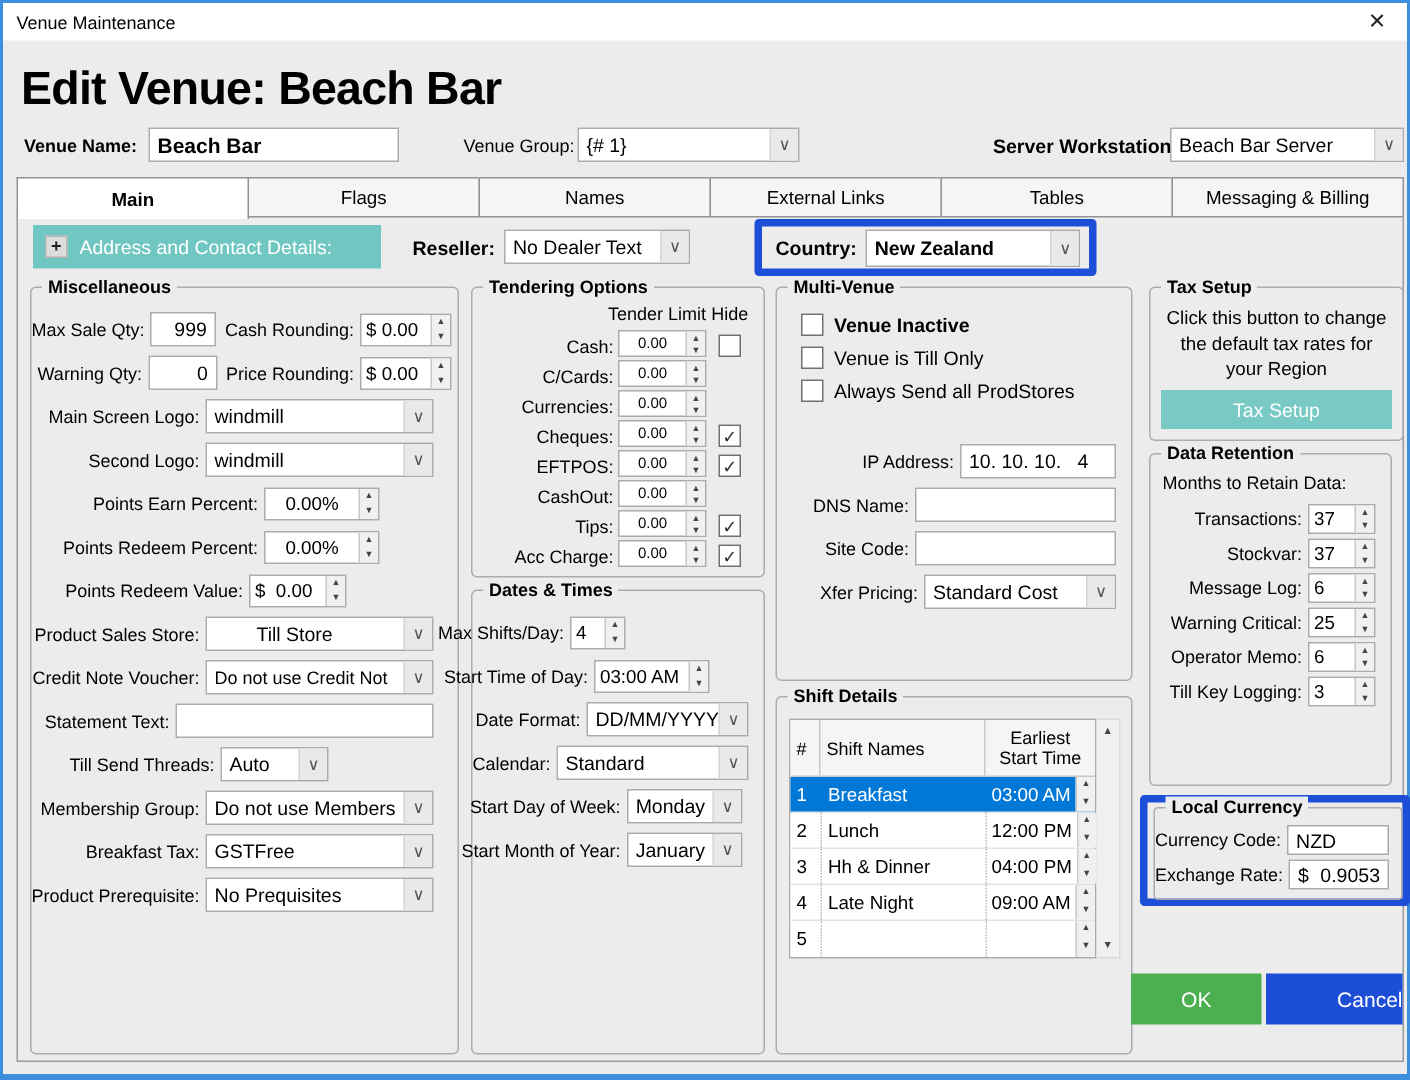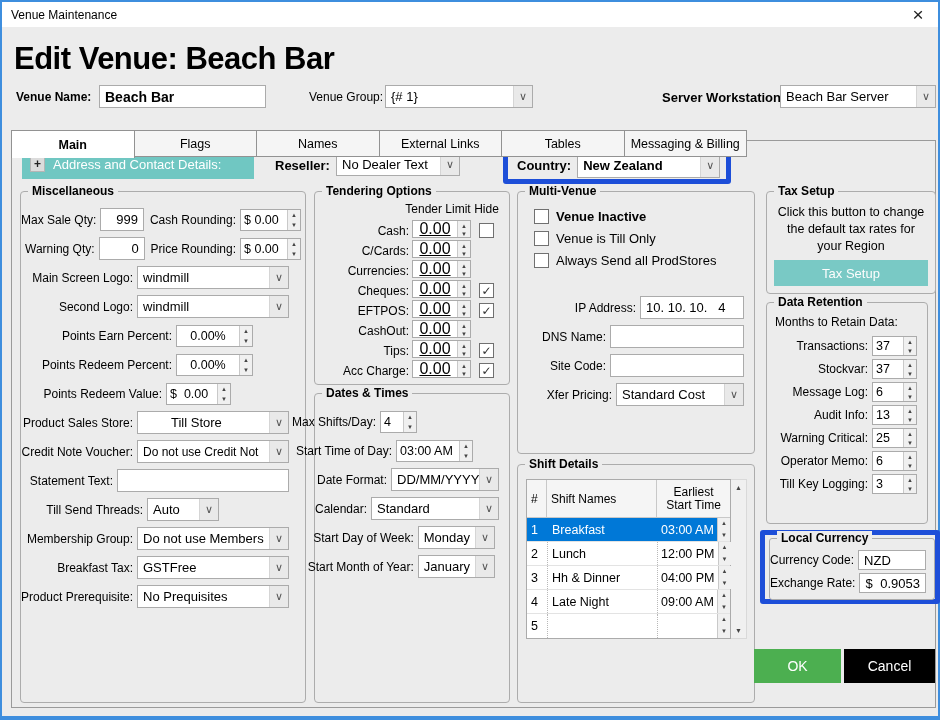--- a/index.html
+++ b/index.html
@@ -36,21 +36,21 @@
   .spin-val { font-size:12.5px; display:flex; align-items:center; padding:0 3px; white-space:pre; }
   .spinner { display:flex; flex-direction:column; width:13px; min-width:13px;
              border-left:1px solid #C9C9C9; background:#F0F0F0; }
   .spinner span { flex:1; font-size:6px; line-height:10px; text-align:center; color:#444; overflow:hidden; }
 
   .checkbox { width:15px; height:15px; min-width:15px; border:1px solid #707070; background:#fff;
               display:inline-flex; align-items:center; justify-content:center; }
   .chk { font-size:12px; font-weight:bold; color:#2F2F2F; line-height:12px; }
 
   
-  .tabs { position:absolute; left:9px; top:128px; width:736px; height:27px; display:flex; z-index:2; }
+  .tabs { position:absolute; left:9px; top:116px; width:925px; height:27px; display:flex; z-index:2; }
   .tab { flex:1; background:#F5F5F5; border:1px solid #929292; margin-left:-1px;
          display:flex; align-items:center; justify-content:center; font-size:12.5px; height:27px; }
   .tab:first-child { margin-left:0; }
   .tab.active { background:#FFFFFF; font-weight:bold; height:28px; border-bottom:none; z-index:3; }
 
   
   .panel { position:absolute; left:9px; top:138px; width:925px; height:568px;
            border:1px solid #9A9A9A; background:#ECECEC; z-index:1; }
 
   .teal-btn { background:#70C7C2; color:#FFFFFF; border:none; display:flex; align-items:center;
@@ -69,21 +69,21 @@
   .frow .lbl { text-align:right; margin-right:4px; }
 
   
   .t-head { display:flex; justify-content:flex-end; padding-right:7px; margin-bottom:3px; font-size:12px; }
   .th-limit { width:66px; text-align:center; }
   .th-hide  { width:31px; text-align:center; }
   .t-row { display:flex; align-items:flex-end; justify-content:flex-end; padding-right:7px;
            margin-bottom:1px; height:19px; }
   .t-row .lbl { margin-right:3px; }
   .t-row .spinbox { height:18px; }
-  .t-row .spin-val { width:44px; justify-content:center; font-size:16px;text-decoration:underline; }
+  .t-row .spin-val { width:44px; justify-content:center; font-size:10px; }
   .cbcol { width:31px; display:flex; justify-content:center; }
 
   .cbrow { display:flex; align-items:center; margin:0 0 5px 16px; height:17px; }
   .cbrow .lbl { margin-left:7px; }
 
   
   .shift-wrap { position:absolute; left:8px; top:14px; display:flex; }
   .st-grid { border:1px solid #ABABAB; background:#fff; width:205px; }
   .st-header { display:flex; background:#F5F5F5; height:38px; border-bottom:1px solid #C8C8C8; }
   .st-header .hc { border-right:1px solid #C8C8C8; font-size:12px; display:flex;
@@ -100,21 +100,21 @@
   .st-row.selected { background:#0078D7; color:#fff; }
   .st-row.selected .bc.c2, .st-row.selected .tc { border-left-color:#0078D7; }
   .scrollbar { width:16px; background:#F0F0F0; border:1px solid #D9D9D9; border-left:none;
                display:flex; flex-direction:column; justify-content:space-between; }
   .scrollbar span { font-size:7px; text-align:center; color:#444; padding:4px 0; }
 
   
   .action-btn { position:absolute; height:34px; border:none; color:#fff; font-size:14px;
                 font-family:inherit; cursor:default; }
   .ok  { background:#4CAF50; }
-  .cancel { background:#000000; }
+  .cancel { background:#1d4ed8;text-align:right; }
 </style>
 </head>
 <body>
 
 <div class="window">
 
   <div class="titlebar">
     <span class="title-text">Venue Maintenance</span>
     <span class="close">×</span>
   </div>
@@ -642,30 +642,20 @@
         <span class="lbl">Message Log:</span>
         <div class="spinbox" style="height:20px;">
             <span class="spin-val" style="width:30px;">6</span>
             <span class="spinner">
               <span>▲</span>
               <span>▼</span>
             </span>
           </div>
       </div>
       <div class="frow" style="padding-right:10px; height:20px; margin-bottom:3px;">
-        <span class="lbl">Audit Info:</span>
-        <div class="spinbox" style="height:20px;">
-            <span class="spin-val" style="width:30px;">13</span>
-            <span class="spinner">
-              <span>▲</span>
-              <span>▼</span>
-            </span>
-          </div>
-      </div>
-      <div class="frow" style="padding-right:10px; height:20px; margin-bottom:3px;">
         <span class="lbl">Warning Critical:</span>
         <div class="spinbox" style="height:20px;">
             <span class="spin-val" style="width:30px;">25</span>
             <span class="spinner">
               <span>▲</span>
               <span>▼</span>
             </span>
           </div>
       </div>
       <div class="frow" style="padding-right:10px; height:20px; margin-bottom:3px;">

